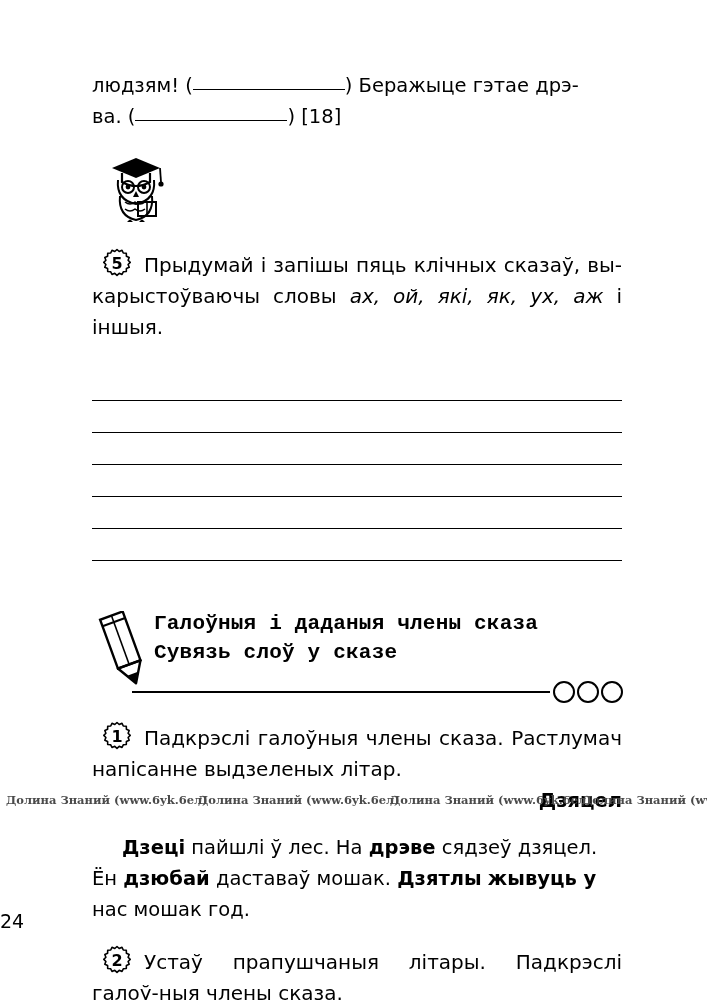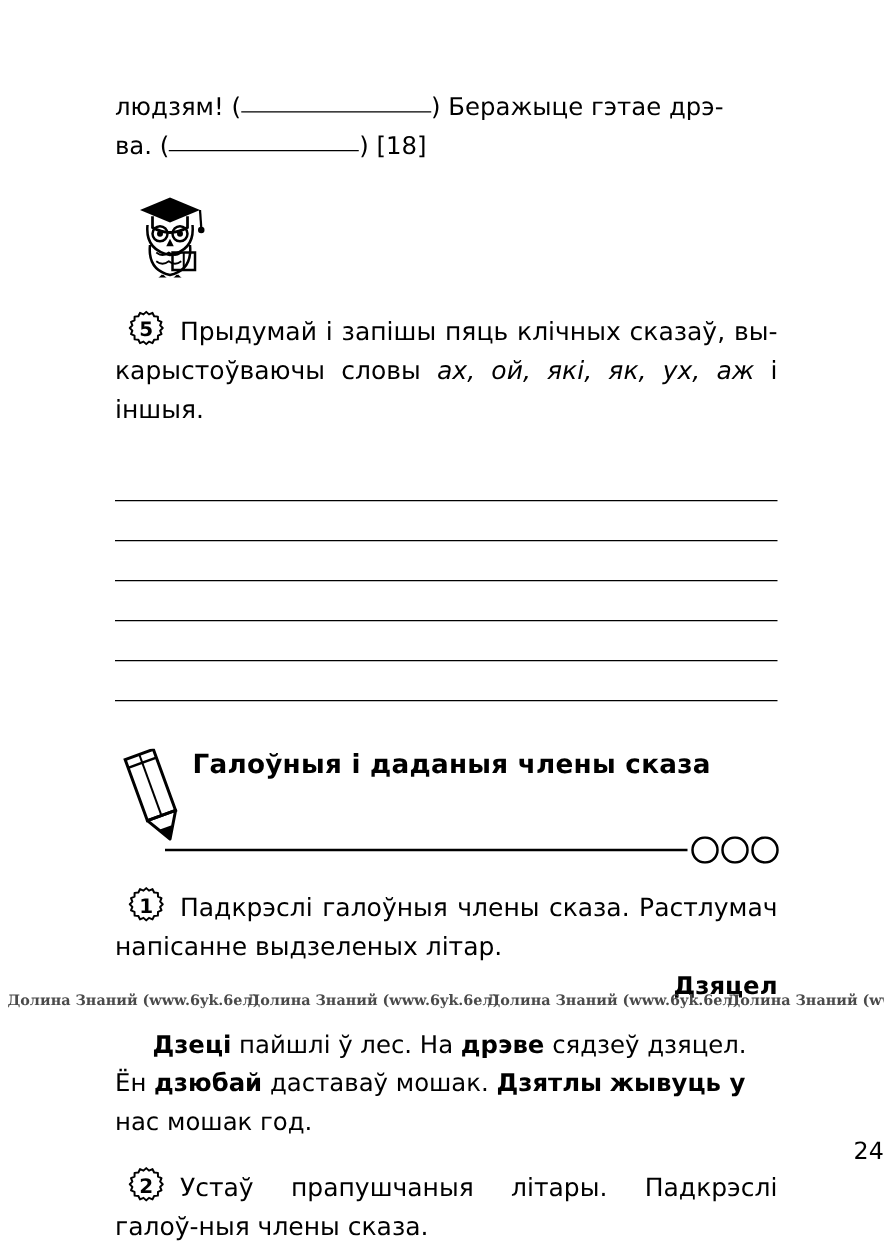--- a/index.html
+++ b/index.html
@@ -104,22 +104,23 @@
     margin-top: 26px;
   }
   .wline {
     border-bottom: 1.8px solid #000;
     height: 31px;
   }
 
   
   .section {
     position: relative;
-    margin-top: 36px;
+    margin-top: 48px;
     height: 96px;
+    font-family: Liberation Mono, monospace;
   }
   .pencil {
     position: absolute;
     left: 0px;
     top: 2px;
     width: 66px;
     height: 78px;
   }
   .section-title {
     position: absolute;
@@ -165,21 +166,21 @@
     position: absolute;
     top: 0;
   }
 
   
   .pagenum {
     position: absolute;
     left: 0;
     top: 910px;
     width: 707px;
-    text-align: right;
+    text-align: left;
     font-size: 19px;
   }
 </style>
 </head>
 <body>
 
 <div class="page">
 
   <div class="content">
 
@@ -250,20 +251,21 @@
 
             <polygon points="20,54 44,54 32,74" fill="none" stroke="#000" stroke-width="2.4" stroke-linejoin="round"></polygon>
             <polygon points="27,64 37,64 32,74" fill="#000"></polygon>
 
             <line x1="20" y1="9" x2="44" y2="9" stroke="#000" stroke-width="2"></line>
           </g>
         </svg>
       </div>
       <div class="section-title">
         <span>Галоўныя і даданыя члены сказа</span><br>
+        <span>Сувязь слоў у сказе</span>
       </div>
       <div class="rule-wrap">
         <svg viewBox="0 0 492 22" width="492" height="22">
           <path d="M0 11 L418 11" stroke="#000" stroke-width="2" fill="none"></path>
           <circle cx="432" cy="11" r="10" fill="none" stroke="#000" stroke-width="2"></circle>
           <circle cx="456" cy="11" r="10" fill="none" stroke="#000" stroke-width="2"></circle>
           <circle cx="480" cy="11" r="10" fill="none" stroke="#000" stroke-width="2"></circle>
         </svg>
       </div>
     </div>

